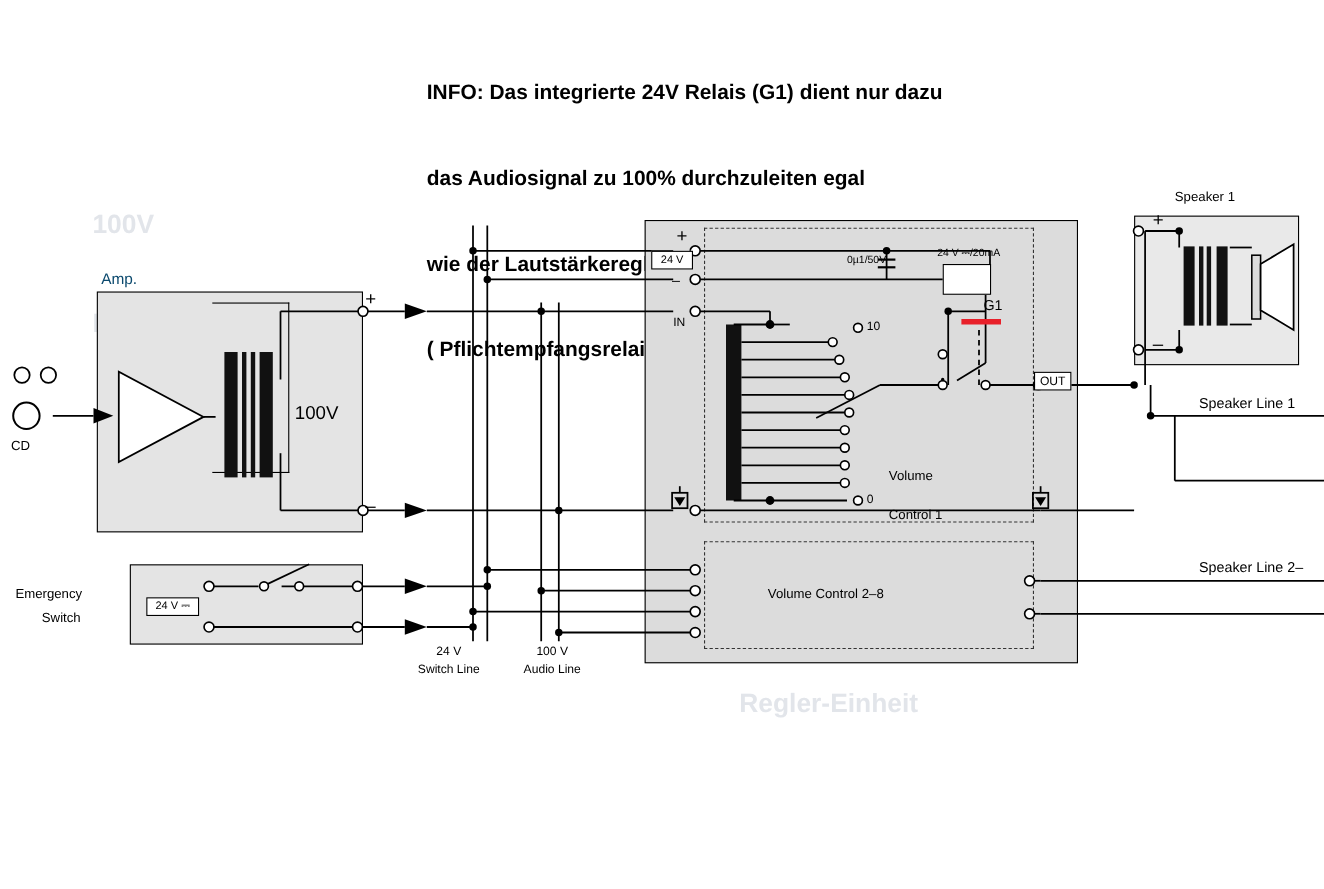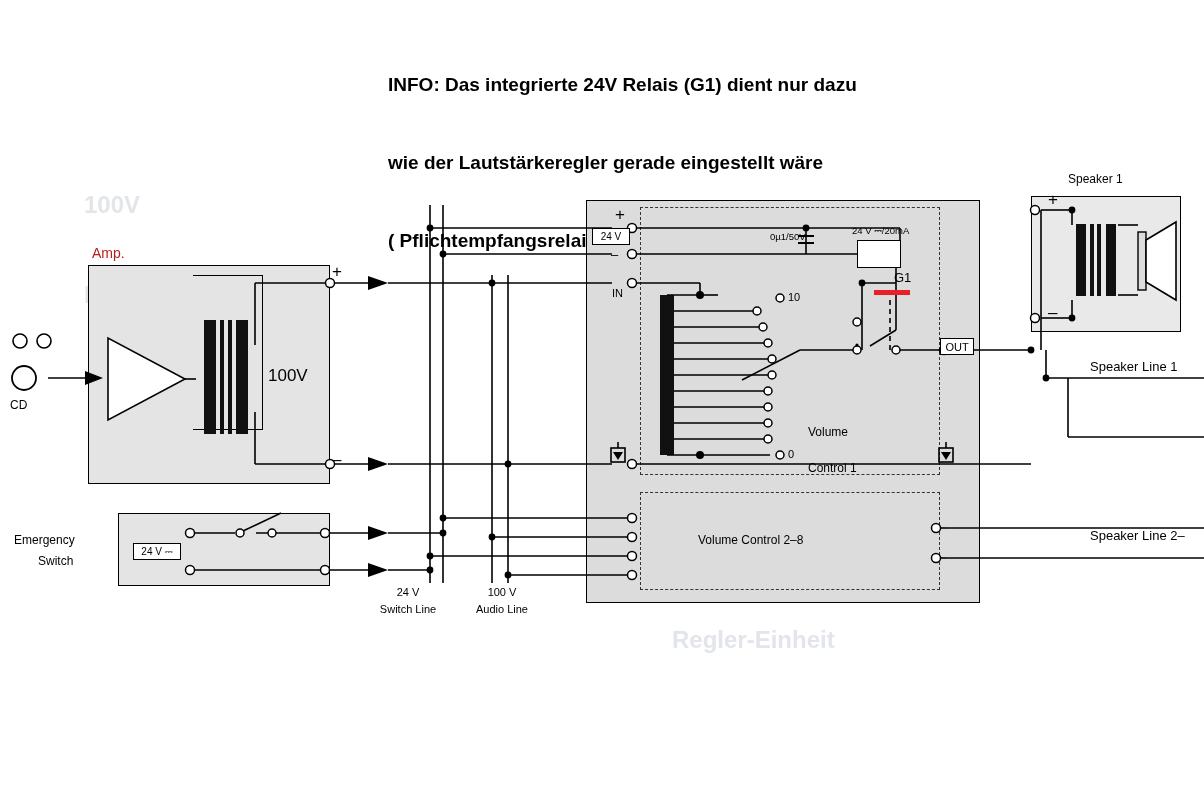--- a/index.html
+++ b/index.html
@@ -22,21 +22,21 @@
     line-height: 26px;
     white-space: pre;
   }
   .ghost-title {
     color: #e2e5ea; font-weight: bold; font-size: 24px; line-height: 30px;
     white-space: pre;
   }
   #ela-title { left: 84px; top: 130px; }
   #regler-title { left: 672px; top: 625px; font-size: 24px; }
 
-  .lbl { font-size: 14px; color: #b91c1c; white-space: pre; }
+  .lbl { font-size: 14px; color: #0c4a6e; white-space: pre; }
   .lbl-sm { font-size: 11px; color: #000; white-space: pre; }
   .lbl-xs { font-size: 9.5px; color: #000; white-space: pre; }
   .lbl-plus { font-size: 17px; color: #000; }
   .lbl-16 { font-size: 12px; color: #000; white-space: pre; }
   .center { text-align: center; }
 
   .boxfill { background: #e4e4e4; border: 1px solid #000; }
   .boxfill-light { background: #e9e9e9; border: 1px solid #000; }
   .grayzone { background: #dcdcdc; border: 1px solid #000; }
 
@@ -45,20 +45,21 @@
   .smallbox { border: 1px solid #000; background: #fff; font-size: 10px;
               display: flex; align-items: center; justify-content: center; }
 </style>
 </head>
 <body>
 
 <div id="stage">
 
   <div class="abs info-block">
     <div>INFO: Das integrierte 24V Relais (G1) dient nur dazu</div>
+    <div>das Audiosignal zu 100% durchzuleiten egal</div>
     <div>wie der Lautstärkeregler gerade eingestellt wäre</div>
     <div>( Pflichtempfangsrelais = Umgehung des Reglers )</div>
   </div>
 
   <div class="abs ghost-title" id="ela-title">
     <div>100V</div>
     <div>ELA Verstärker</div>
   </div>
   <div class="abs ghost-title" id="regler-title">Regler-Einheit</div>
 
@@ -317,15 +318,15 @@
   <div class="abs lbl-sm" style="left:788px; top:448px;">0</div>
 
   <div class="abs lbl-16" style="left:808px; top:425px;">Volume</div>
   <div class="abs lbl-16" style="left:808px; top:461px;">Control 1</div>
   <div class="abs lbl-16" style="left:698px; top:533px;">Volume Control 2–8</div>
 
   <div class="abs lbl-16" style="left:1068px; top:172px;">Speaker 1</div>
   <div class="abs lbl-plus" style="left:1048px; top:190px;">+</div>
   <div class="abs lbl-plus" style="left:1048px; top:303px;">–</div>
   <div class="abs lbl-sm" style="left:1090px; top:359px; font-size:13px;">Speaker Line 1</div>
-  <div class="abs lbl-sm" style="left:1090px; top:528px; font-size:13px;">Speaker Line 2–</div>
+  <div class="abs lbl-sm" style="left:1090px; top:508px; font-size:13px;">Speaker Line 2–</div>
 
 </div>
 
 </body></html>

